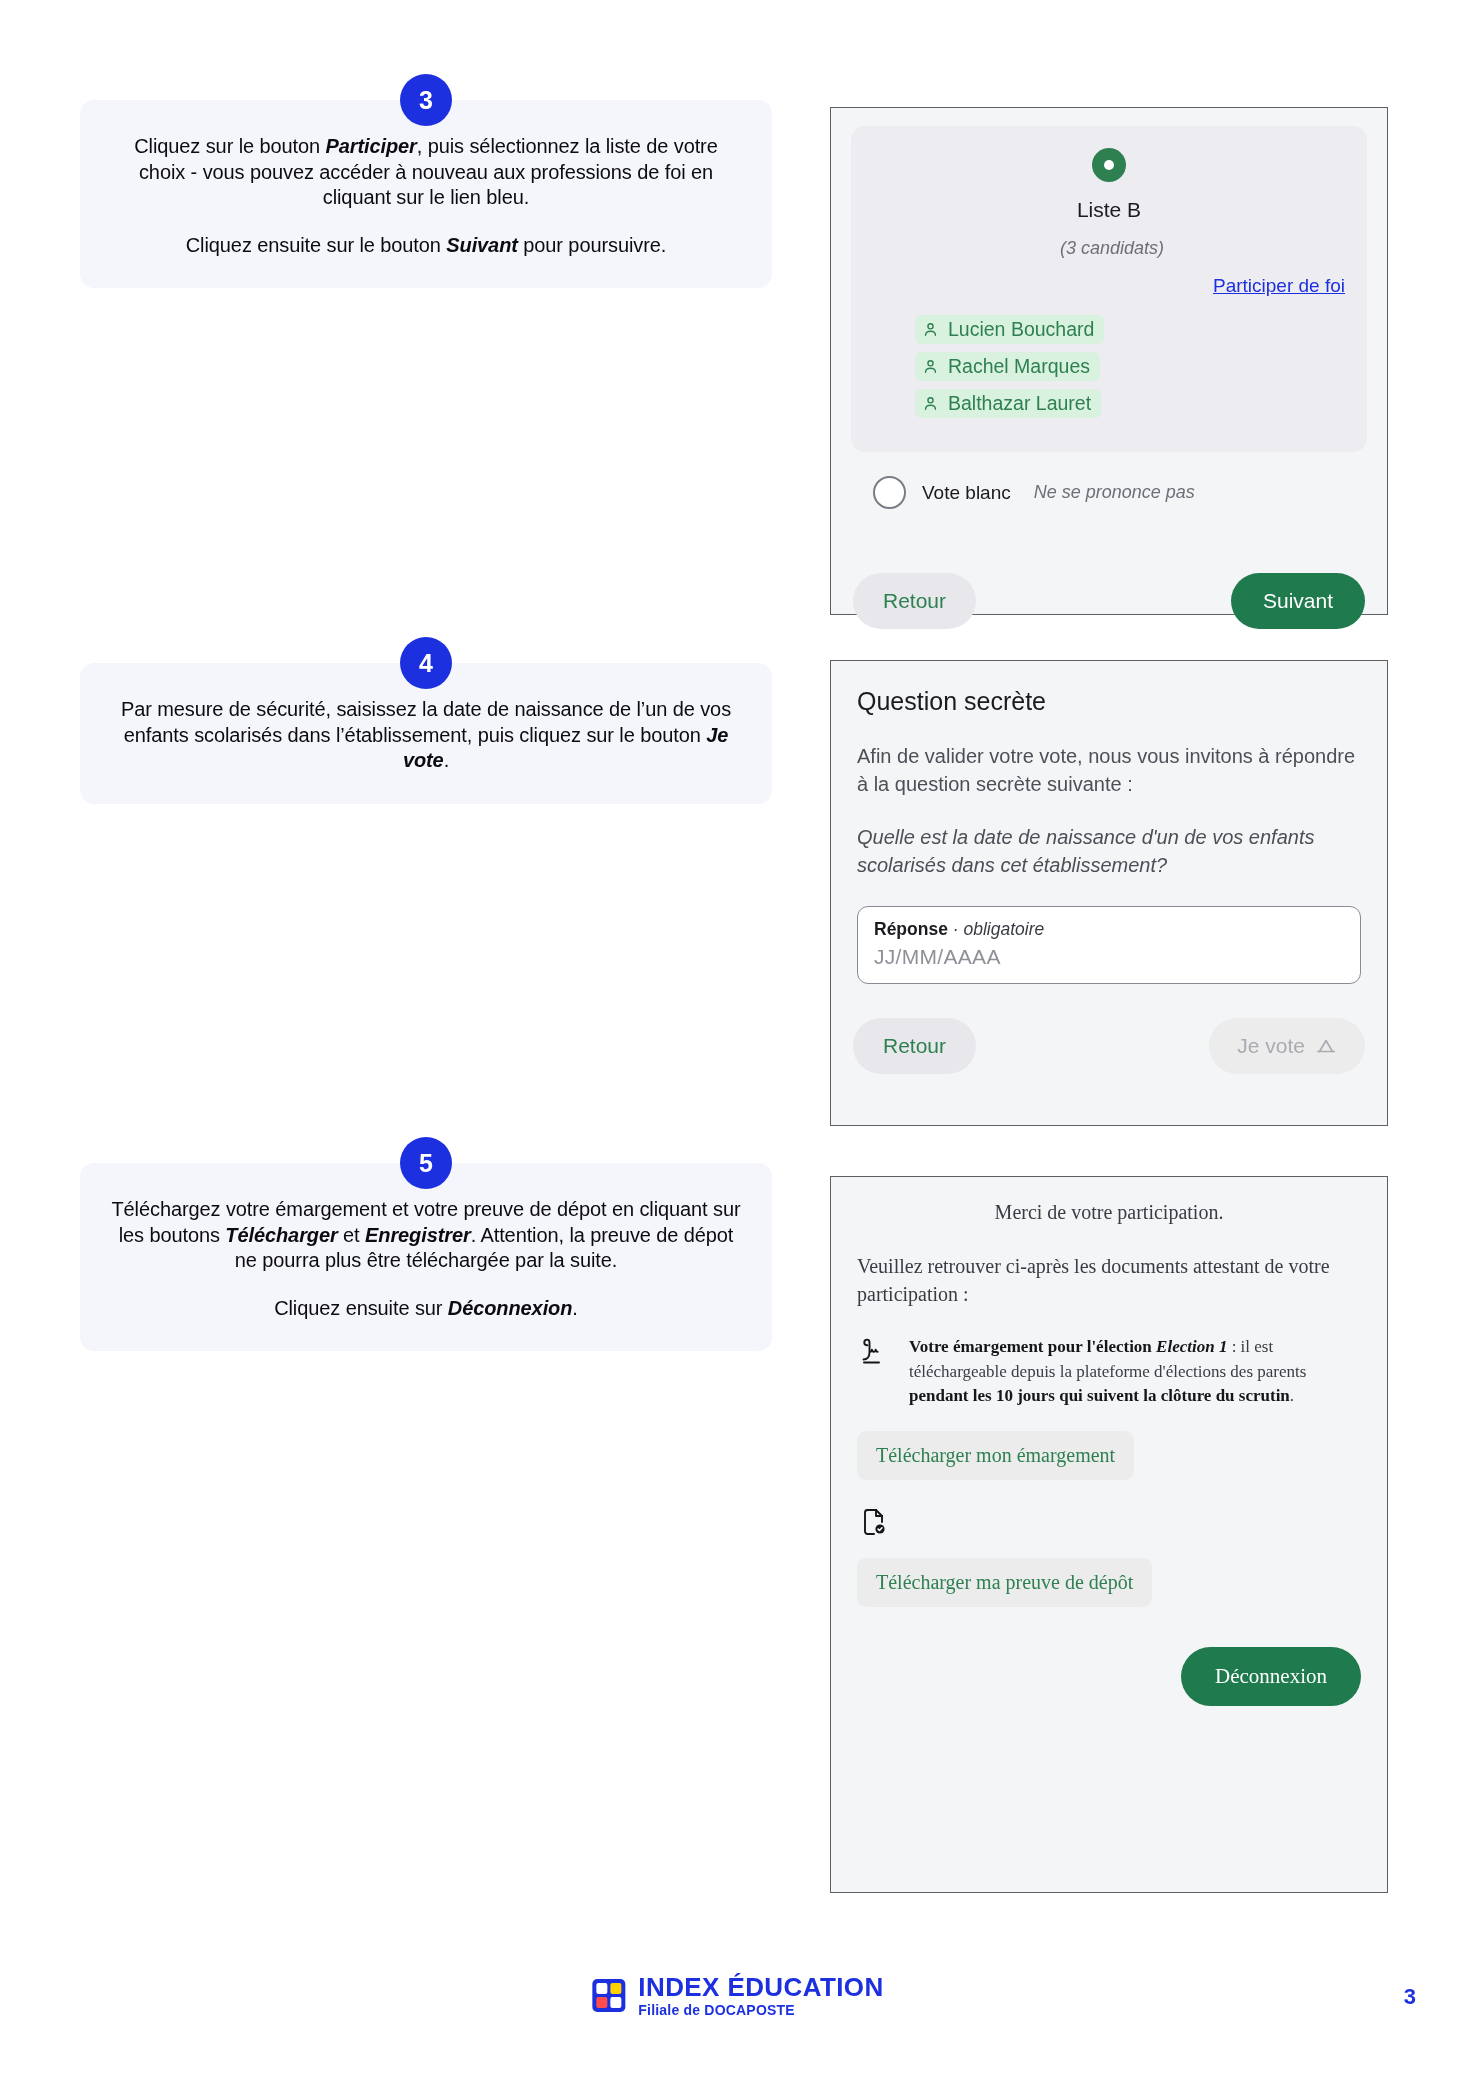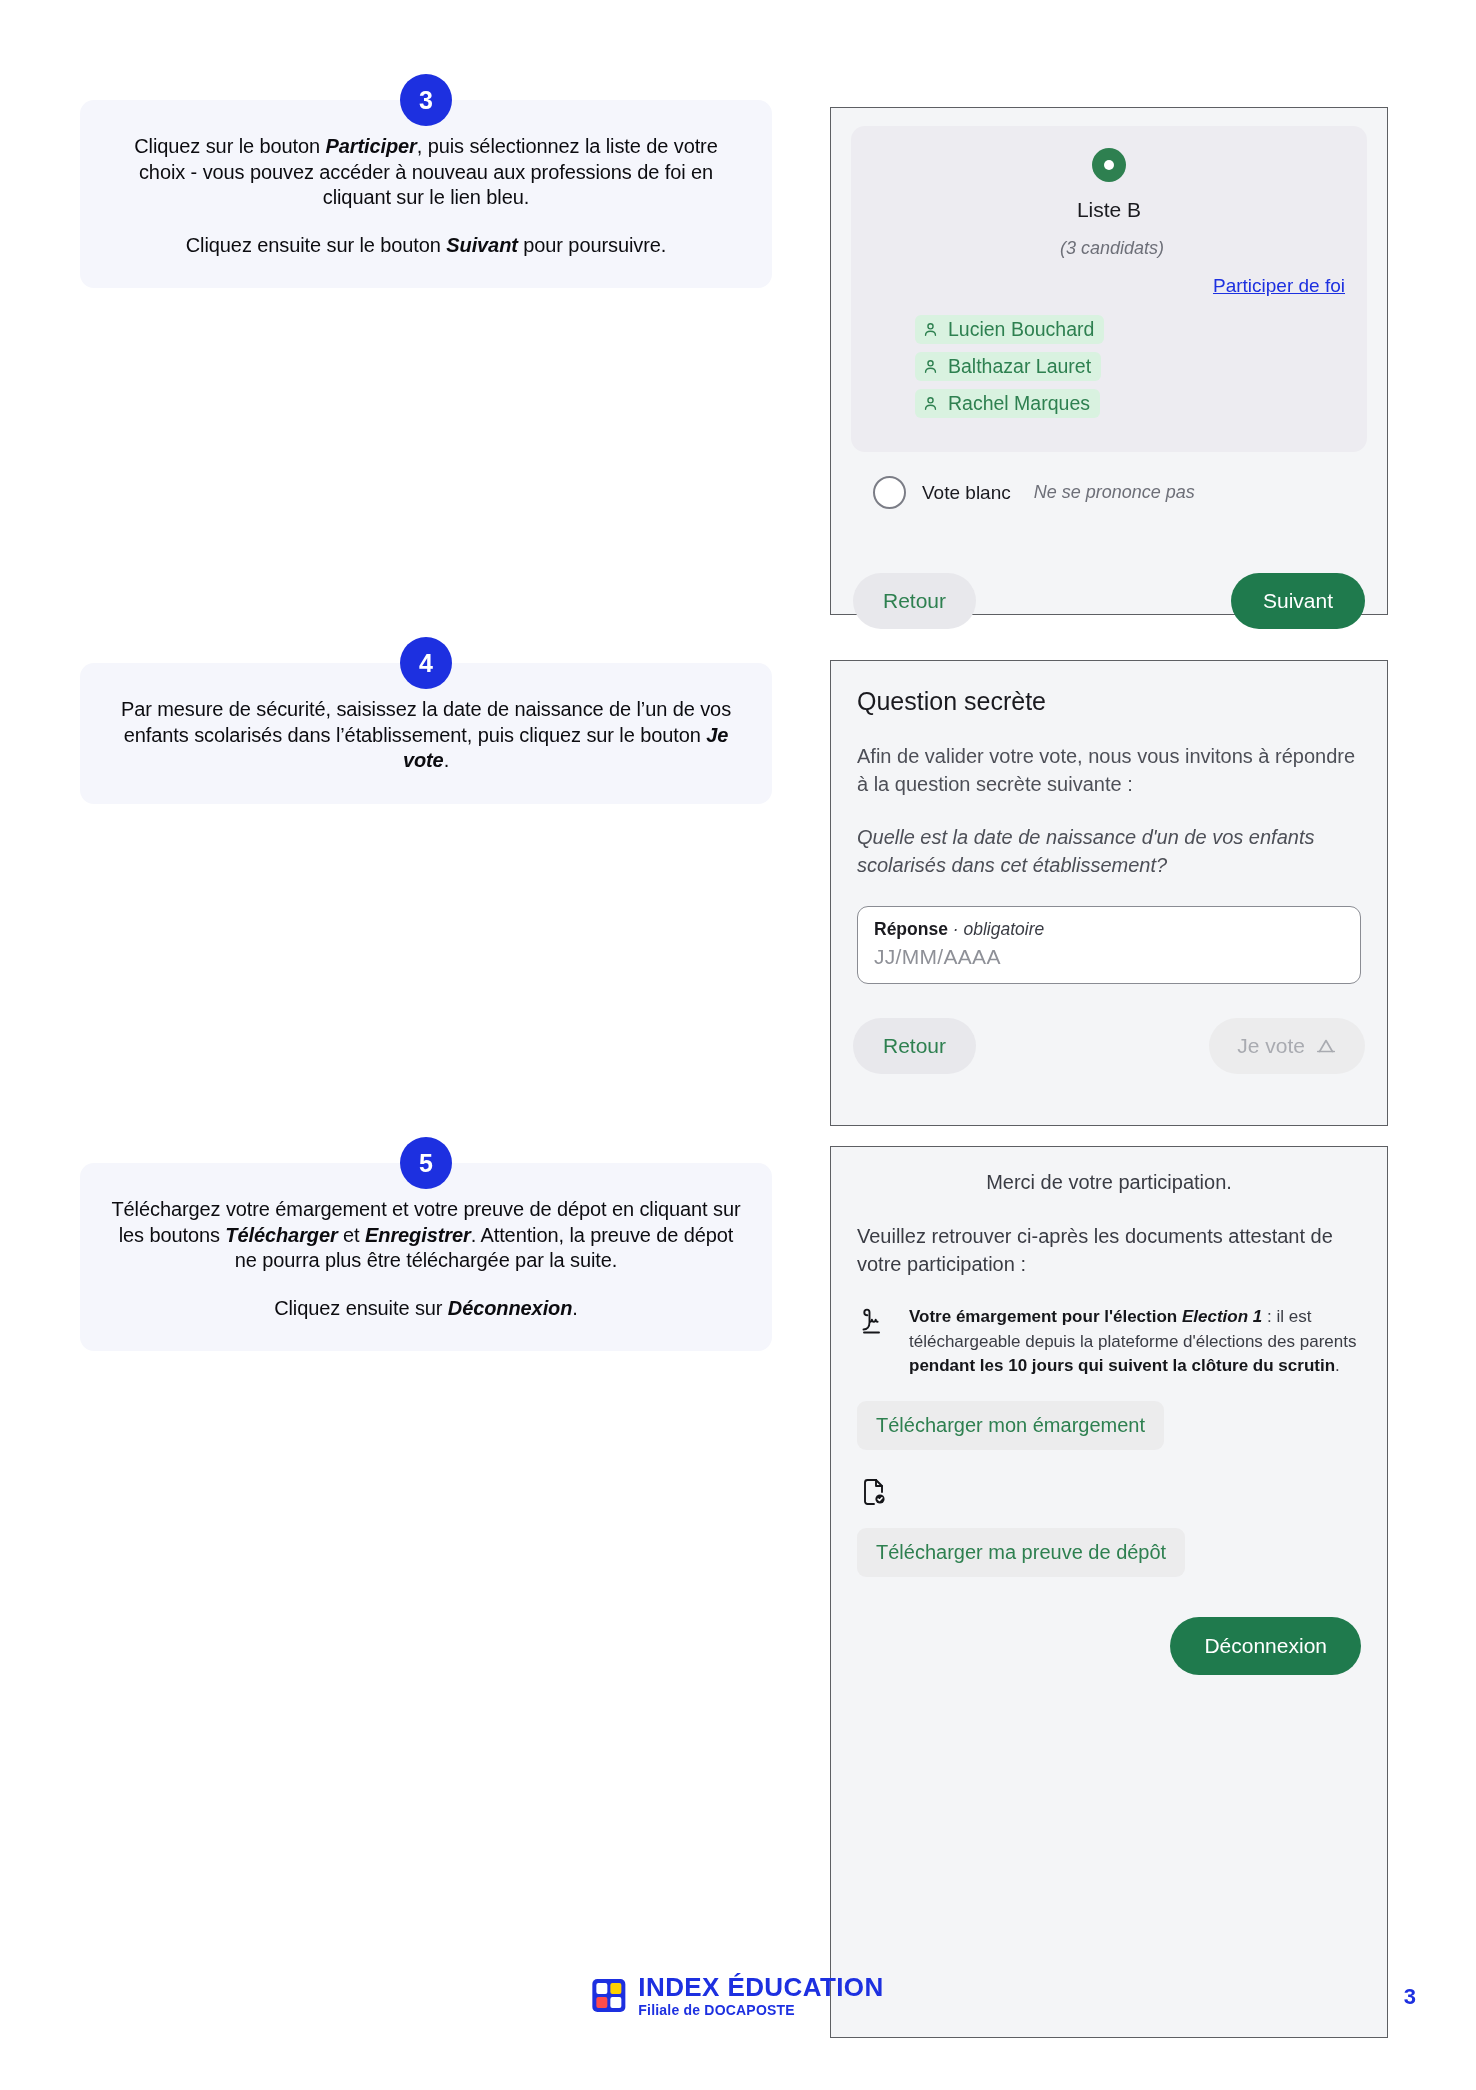--- a/index.html
+++ b/index.html
@@ -113,21 +113,21 @@
     margin-top:26px;
     border:1.5px solid #8a8c93;border-radius:11px;
     background:#fff;
     padding:12px 16px 14px 16px;
   }
   .field-label{font-size:17.5px;color:#1a1a1f;font-weight:700;}
   .field-label em{font-weight:400;font-style:italic;color:#3a3c44;}
   .field-value{font-size:21px;color:#8e9097;margin-top:5px;letter-spacing:0.3px;}
 
   
-  #card3{left:830px;top:1146px;width:558px;height:892px;}
+  #card3{left:830px;top:1176px;width:558px;height:717px;font-family:Liberation Serif, serif;}
   .c-pad{padding:24px 26px 0 26px;}
   .thanks{text-align:center;font-size:20px;color:#3a3c44;margin:0 0 28px 0;}
   .intro{font-size:20px;color:#3a3c44;line-height:1.42;margin:0 0 26px 0;}
   .doc-row{display:flex;gap:18px;align-items:flex-start;}
   .doc-ico{width:34px;flex:0 0 34px;display:flex;justify-content:center;padding-top:2px;}
   .doc-txt{font-size:17px;color:#3a3c44;line-height:1.46;}
   .doc-txt b{color:#15161a;font-weight:700;}
   .doc-txt i{font-style:italic;}
   .dl-btn{
     display:inline-block;background:#ececed;color:#2e8050;
@@ -186,28 +186,28 @@
                   <circle cx="12" cy="7.5" r="3.6"></circle>
                   <path d="M5 20c0-3.6 3.2-5.6 7-5.6s7 2 7 5.6"></path>
                 </svg>
             <span>Lucien Bouchard</span>
           </span></span>
           <span class="cand-row"><span class="cand">
             <svg width="17" height="17" viewBox="0 0 24 24" fill="none" stroke="#2e8050" stroke-width="2" stroke-linecap="round">
                   <circle cx="12" cy="7.5" r="3.6"></circle>
                   <path d="M5 20c0-3.6 3.2-5.6 7-5.6s7 2 7 5.6"></path>
                 </svg>
-            <span>Balthazar Lauret</span>
+            <span>Rachel Marques</span>
           </span></span>
           <span class="cand-row"><span class="cand">
             <svg width="17" height="17" viewBox="0 0 24 24" fill="none" stroke="#2e8050" stroke-width="2" stroke-linecap="round">
                   <circle cx="12" cy="7.5" r="3.6"></circle>
                   <path d="M5 20c0-3.6 3.2-5.6 7-5.6s7 2 7 5.6"></path>
                 </svg>
-            <span>Rachel Marques</span>
+            <span>Balthazar Lauret</span>
           </span></span>
         </div>
       </div>
 
       <div class="blank-row">
         <span class="radio-off"></span>
         <span class="blank-label">Vote blanc</span>
         <span class="blank-sub">Ne se prononce pas</span>
       </div>
     </div>

